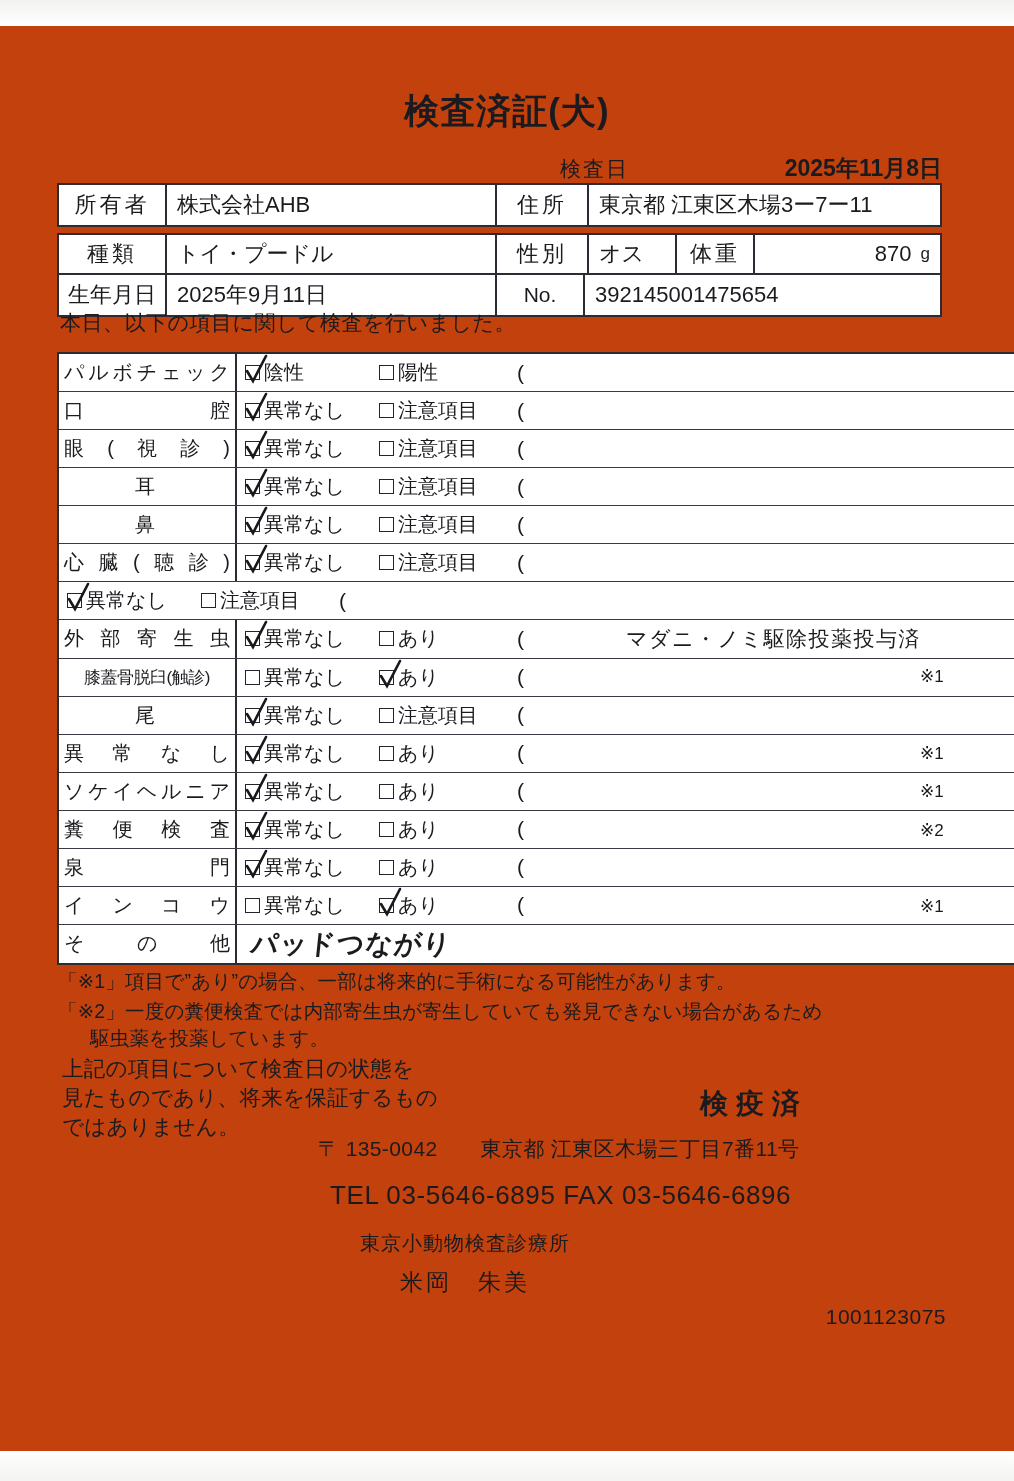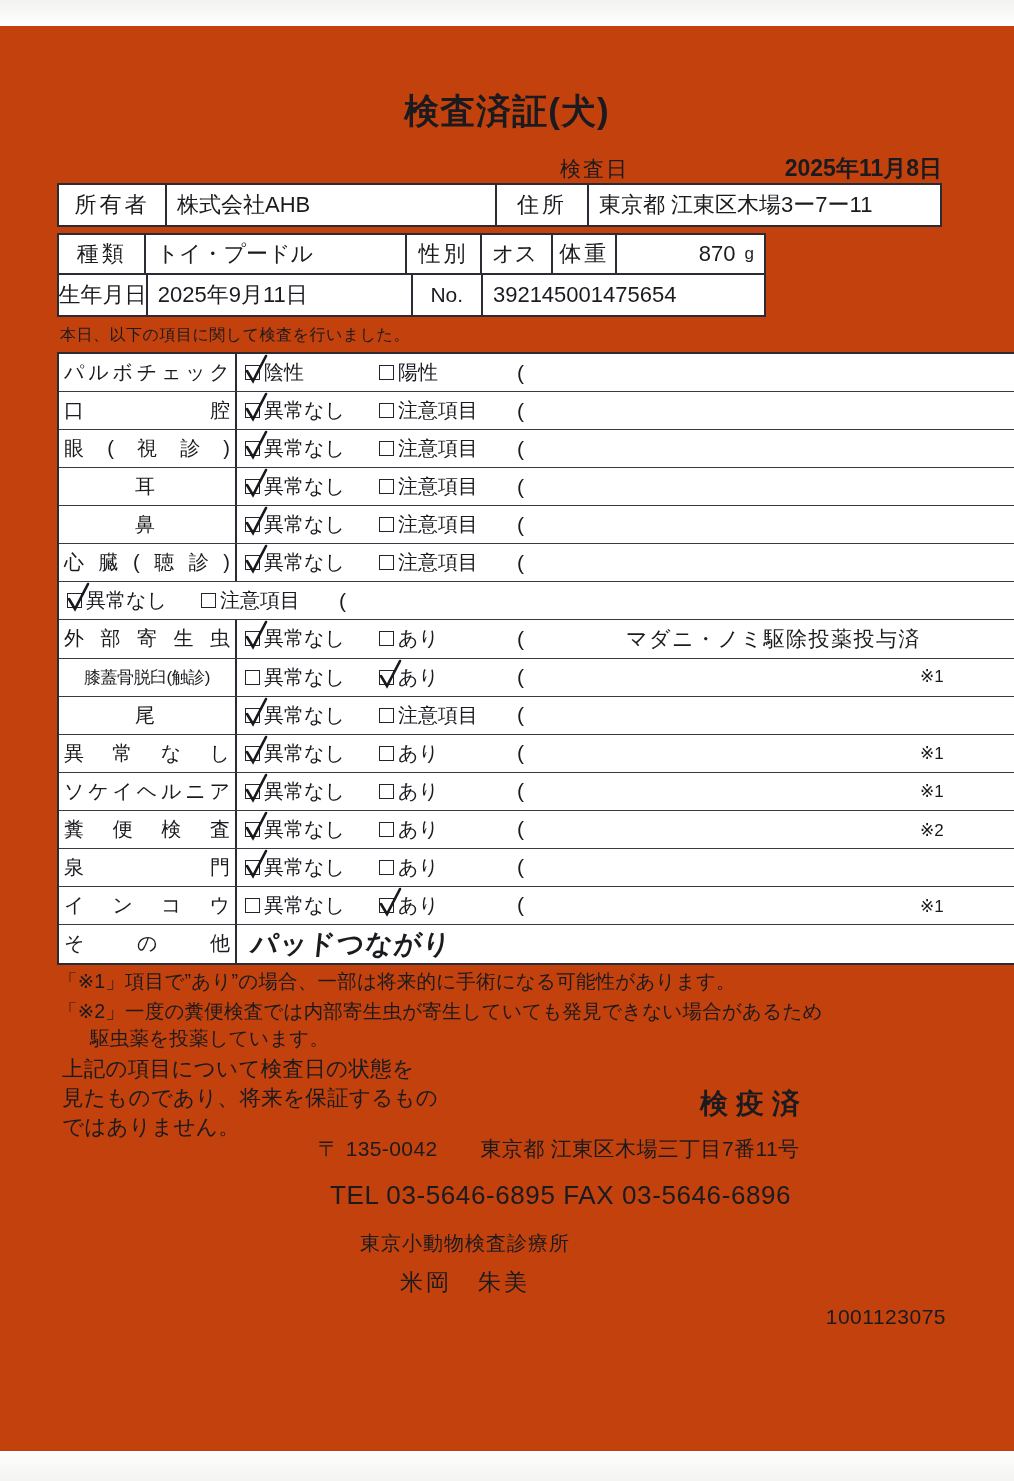--- a/index.html
+++ b/index.html
@@ -78,36 +78,36 @@
 
   .c-label {
     justify-content: center;
     letter-spacing: 3px;
     padding: 0 6px;
   }
   .c-value { padding-left: 10px; }
 
   
   .detail-tbl {
-    left: 57px; top: 233px; width: 709px; height: 84px;
+    left: 57px; top: 233px; width: 885px; height: 84px;
     display: flex;
     flex-direction: column;
   }
   .drow {
     display: flex;
     height: 41px;
     box-sizing: border-box;
   }
   .drow.first { border-bottom: 2px solid #2b2b33; }
 
   
   .intro {
     position: absolute;
-    left: 60px; top: 325px;
-    font-size: 16px;
+    left: 60px; top: 309px;
+    font-size: 21px;
     letter-spacing: 0.5px;
   }
 
   
   .check-tbl {
     left: 57px; top: 352px; width: 985px; height: 613px;
     display: flex;
     flex-direction: column;
   }
   .crow {

